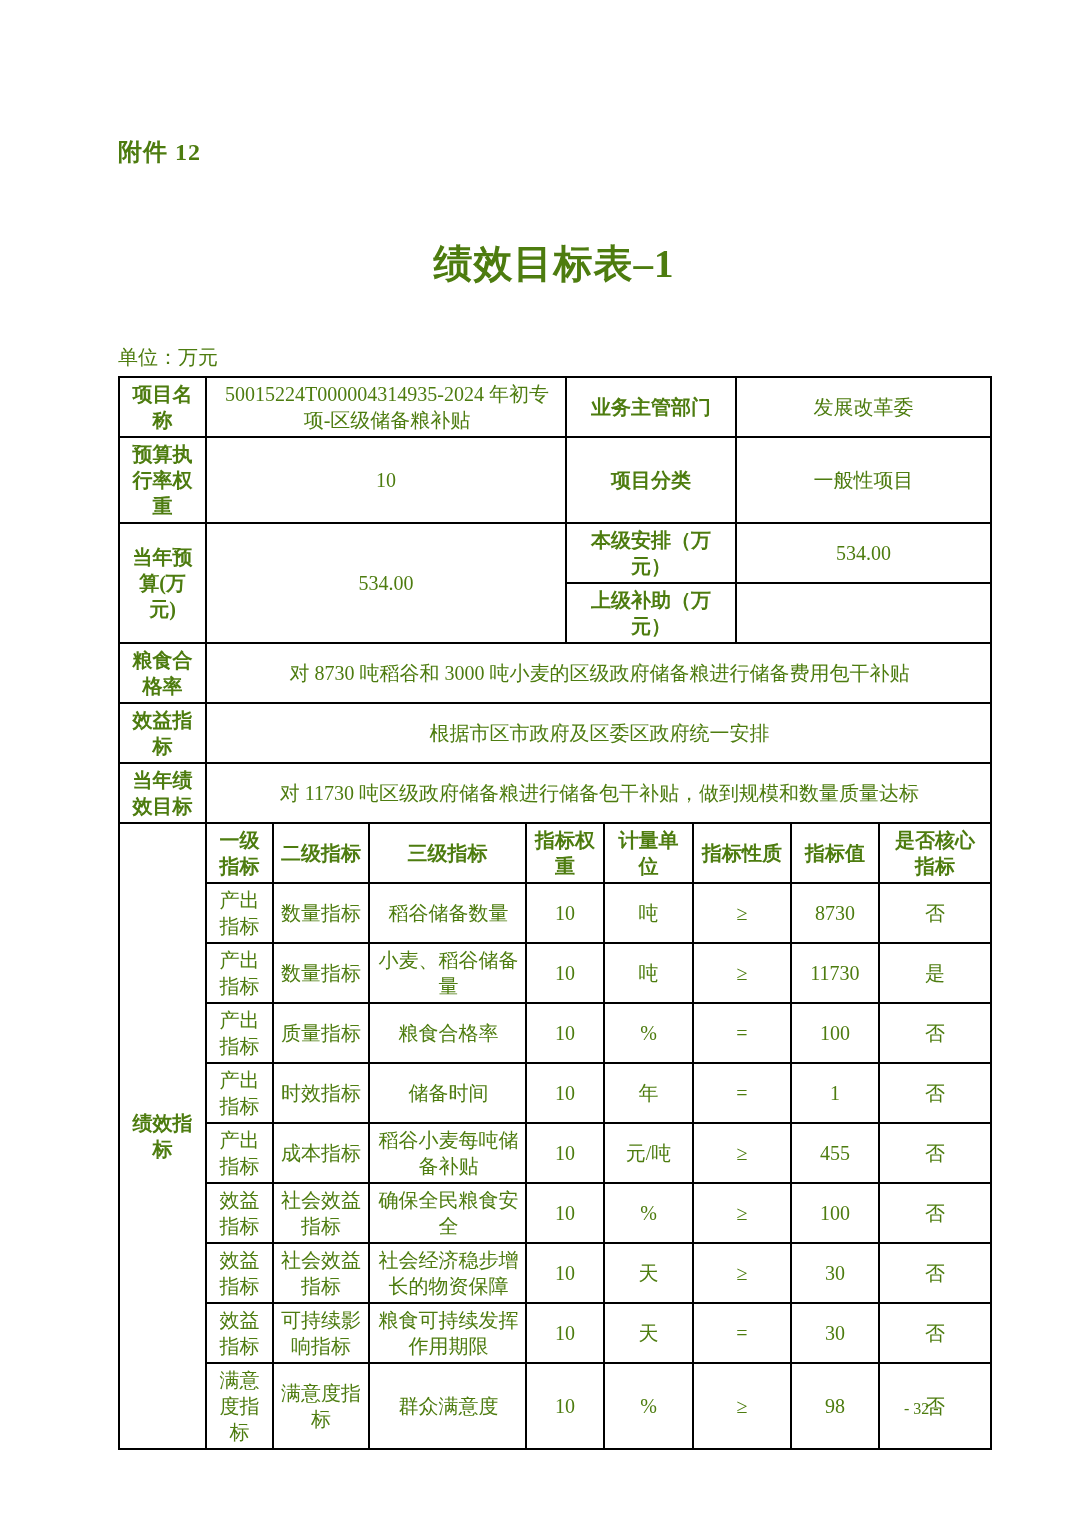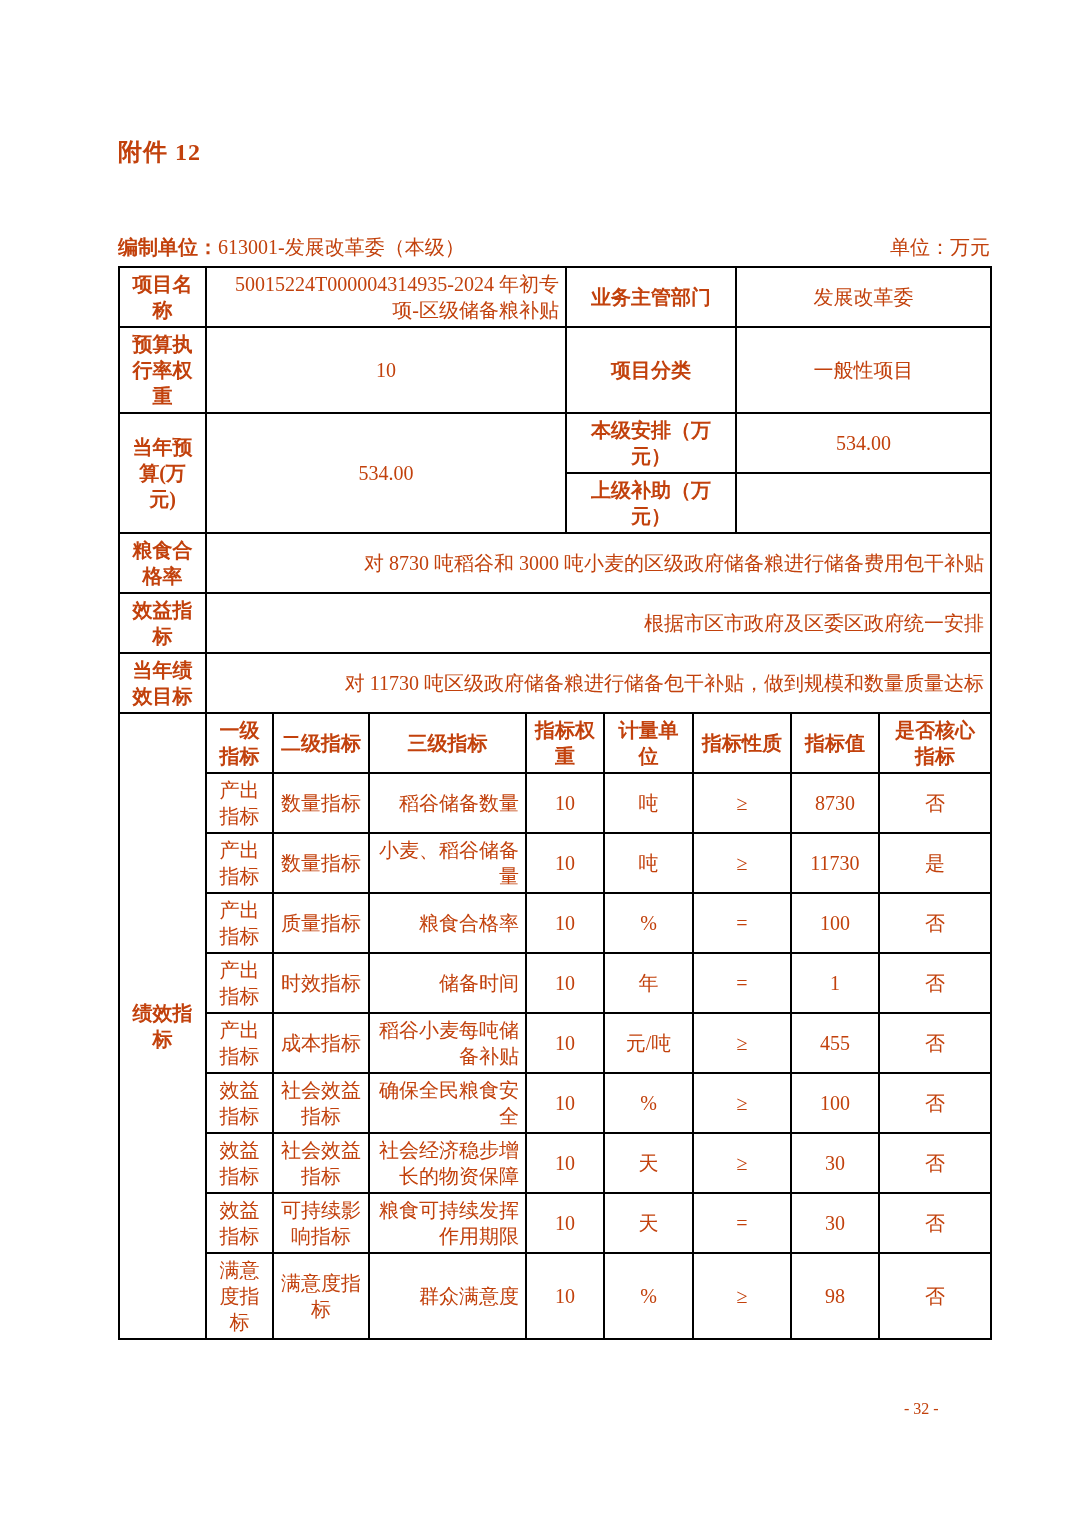--- a/index.html
+++ b/index.html
@@ -2,21 +2,21 @@
 <html><head>
 <meta charset="utf-8">
 <style>
   html,body { margin:0; padding:0; background:#e8e8e8; }
   .page {
     position:relative;
     width:1074px; height:1520px;
     margin:0 auto;
     background:#ffffff;
     font-family:"Liberation Serif","DejaVu Serif",serif;
-    color:#c2410c;
+    color:#4d7c0f;
     overflow:hidden;
   }
   .content { position:absolute; left:118px; top:0; width:872px; }
 
   .attachment {
     margin-top:136px;
     font-size:24px;
     font-weight:bold;
     letter-spacing:1px;
   }
@@ -48,45 +48,43 @@
     border:2px solid #000;
     font-size:20px;
     text-align:center;
     vertical-align:middle;
     padding:3px 6px;
     line-height:1.3;
     word-break:break-word;
     overflow:hidden;
   }
   td.lbl { font-weight:bold; }
-  td.left { text-align:right; padding-left:8px; }
+  td.left { text-align:center; padding-left:8px; }
   .tbl-margin { margin-top:5px; }
 
   .page-number {
     position:absolute;
     left:904px;
     top:1400px;
     font-size:16px;
   }
 </style>
 </head>
 <body>
 
 <div class="page">
   <div class="content">
 
     <div class="attachment">附件 12</div>
 
     <div class="doc-title">
+      <div>绩效目标表–1</div>
     </div>
 
     <div class="meta-row">
-      <div>
-        <span class="meta-label">编制单位：</span><span class="meta-value">613001-发展改革委（本级）</span>
-      </div>
       <div class="meta-value">单位：万元</div>
     </div>
 
     <table class="tbl-margin">
       <colgroup>
         <col style="width:87px">
           <col style="width:360px">
           <col style="width:170px">
           <col style="width:255px">
       </colgroup>

